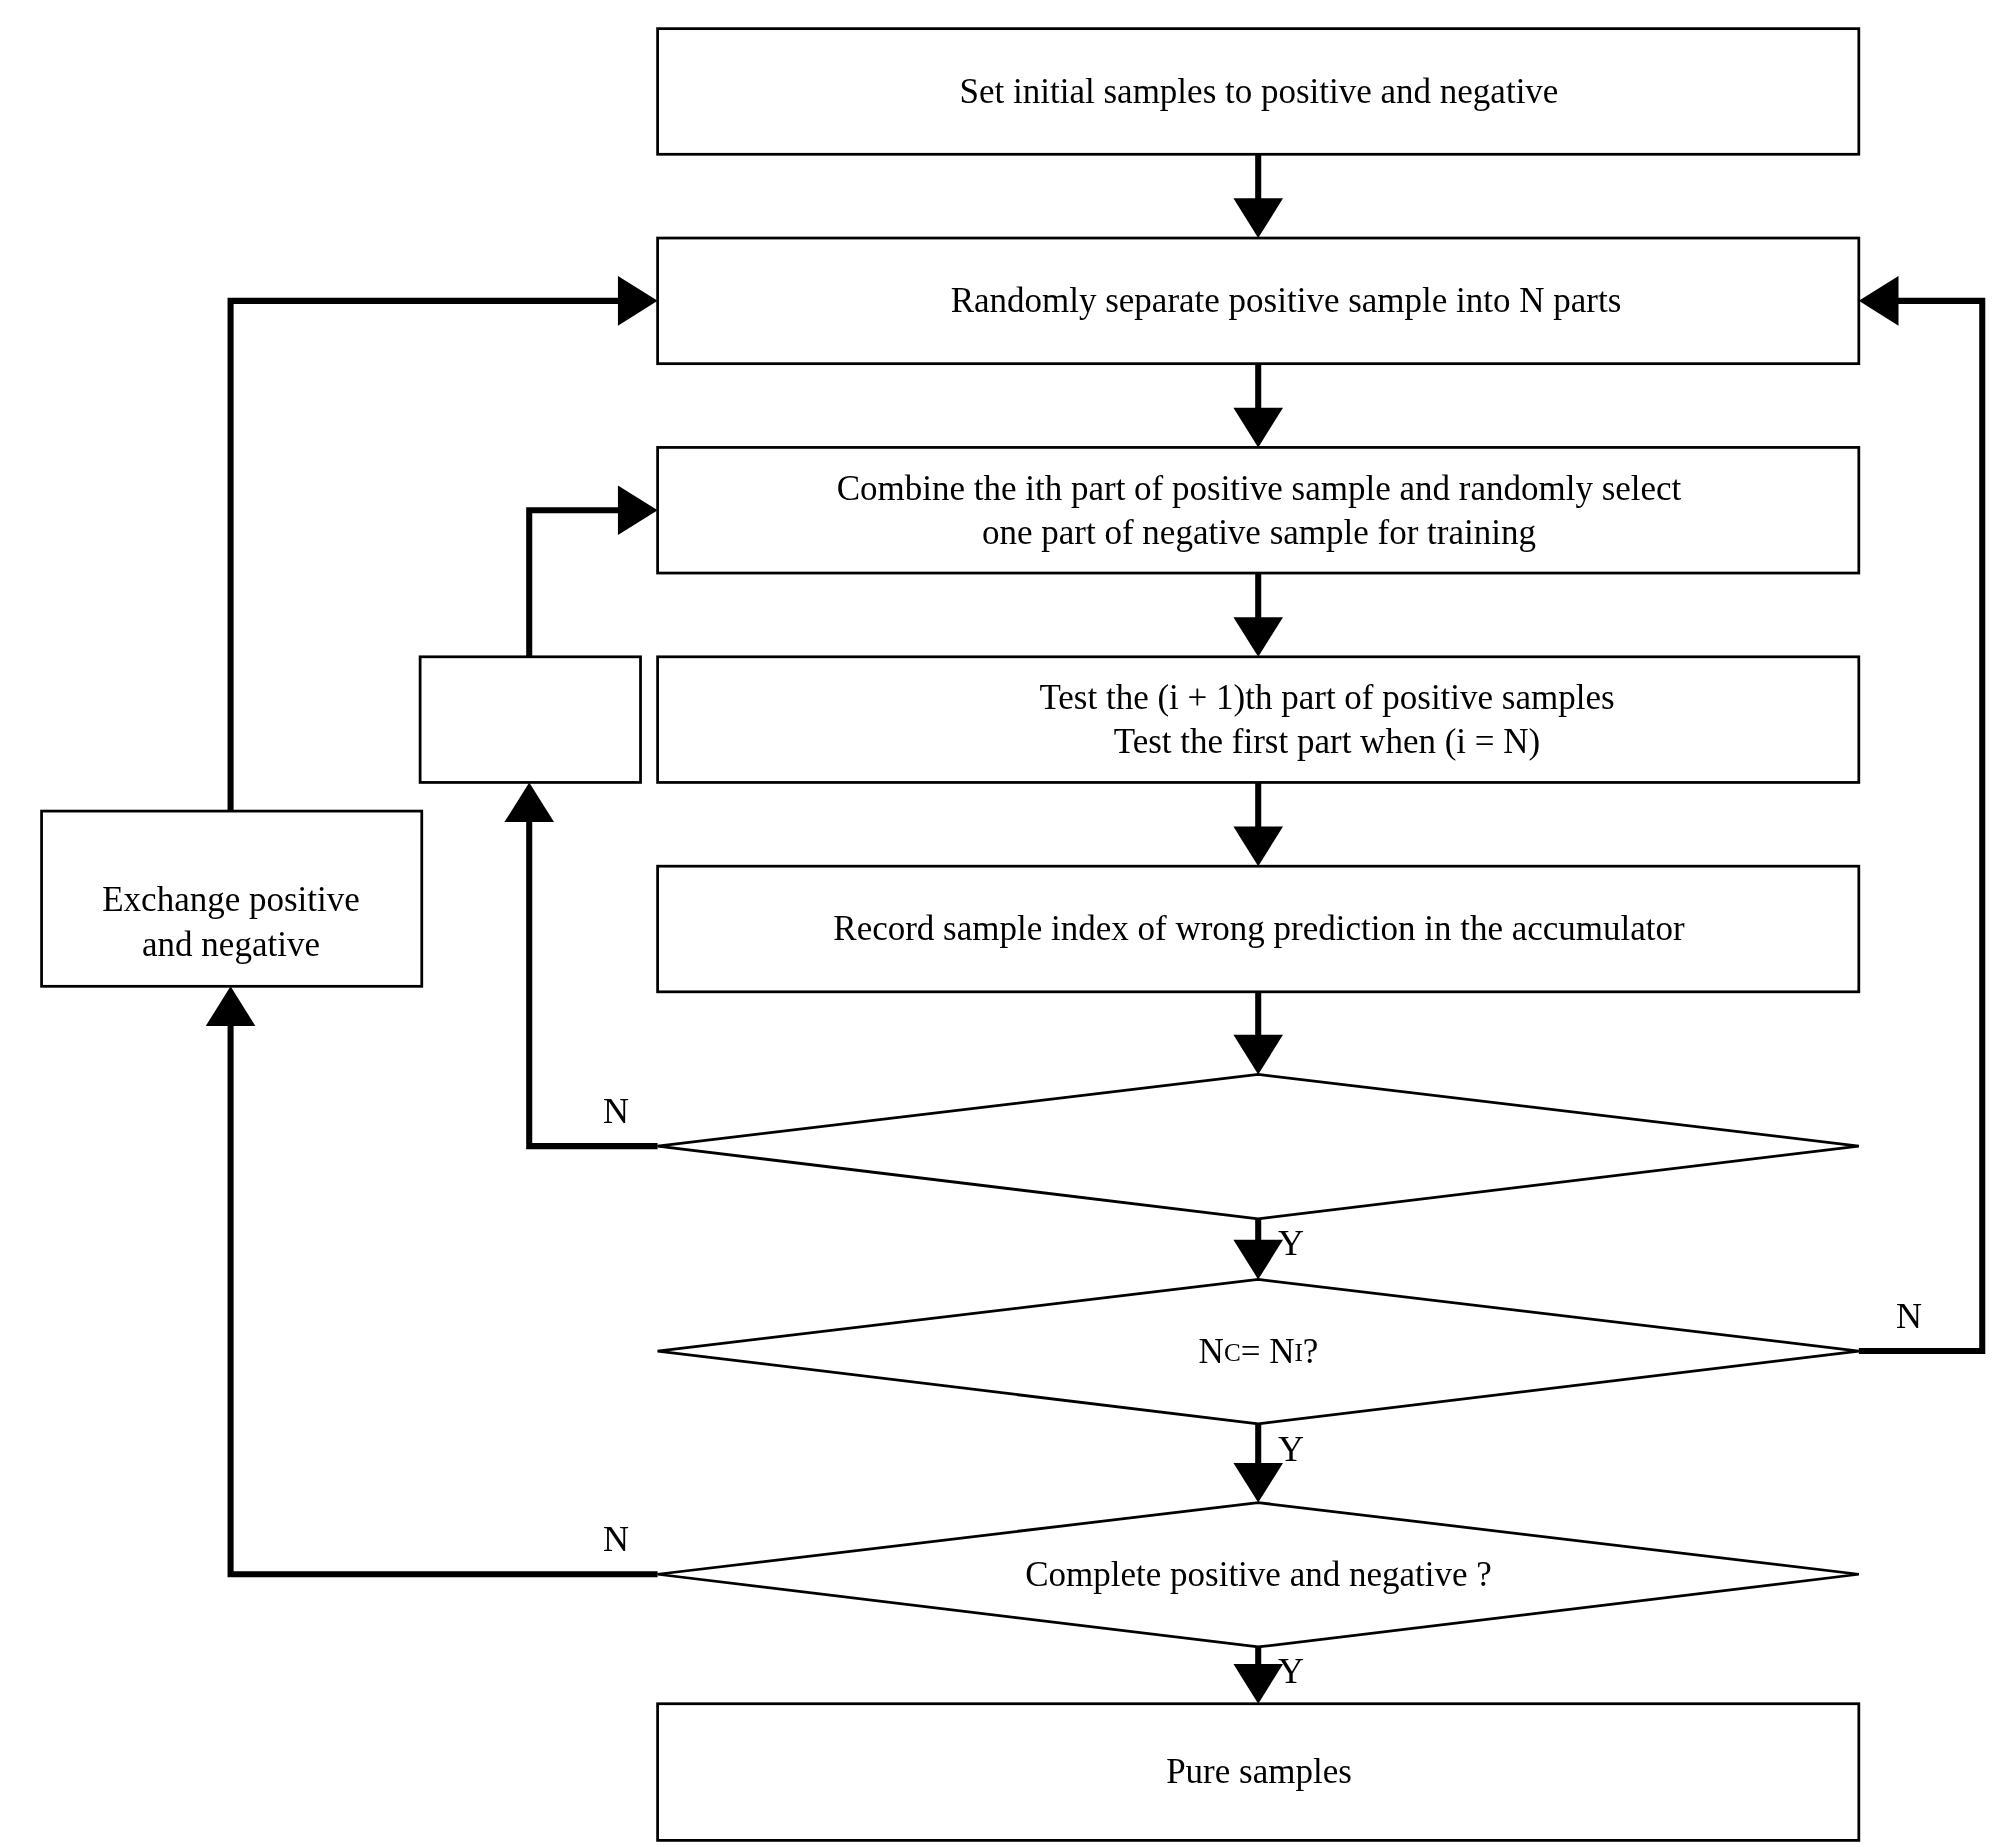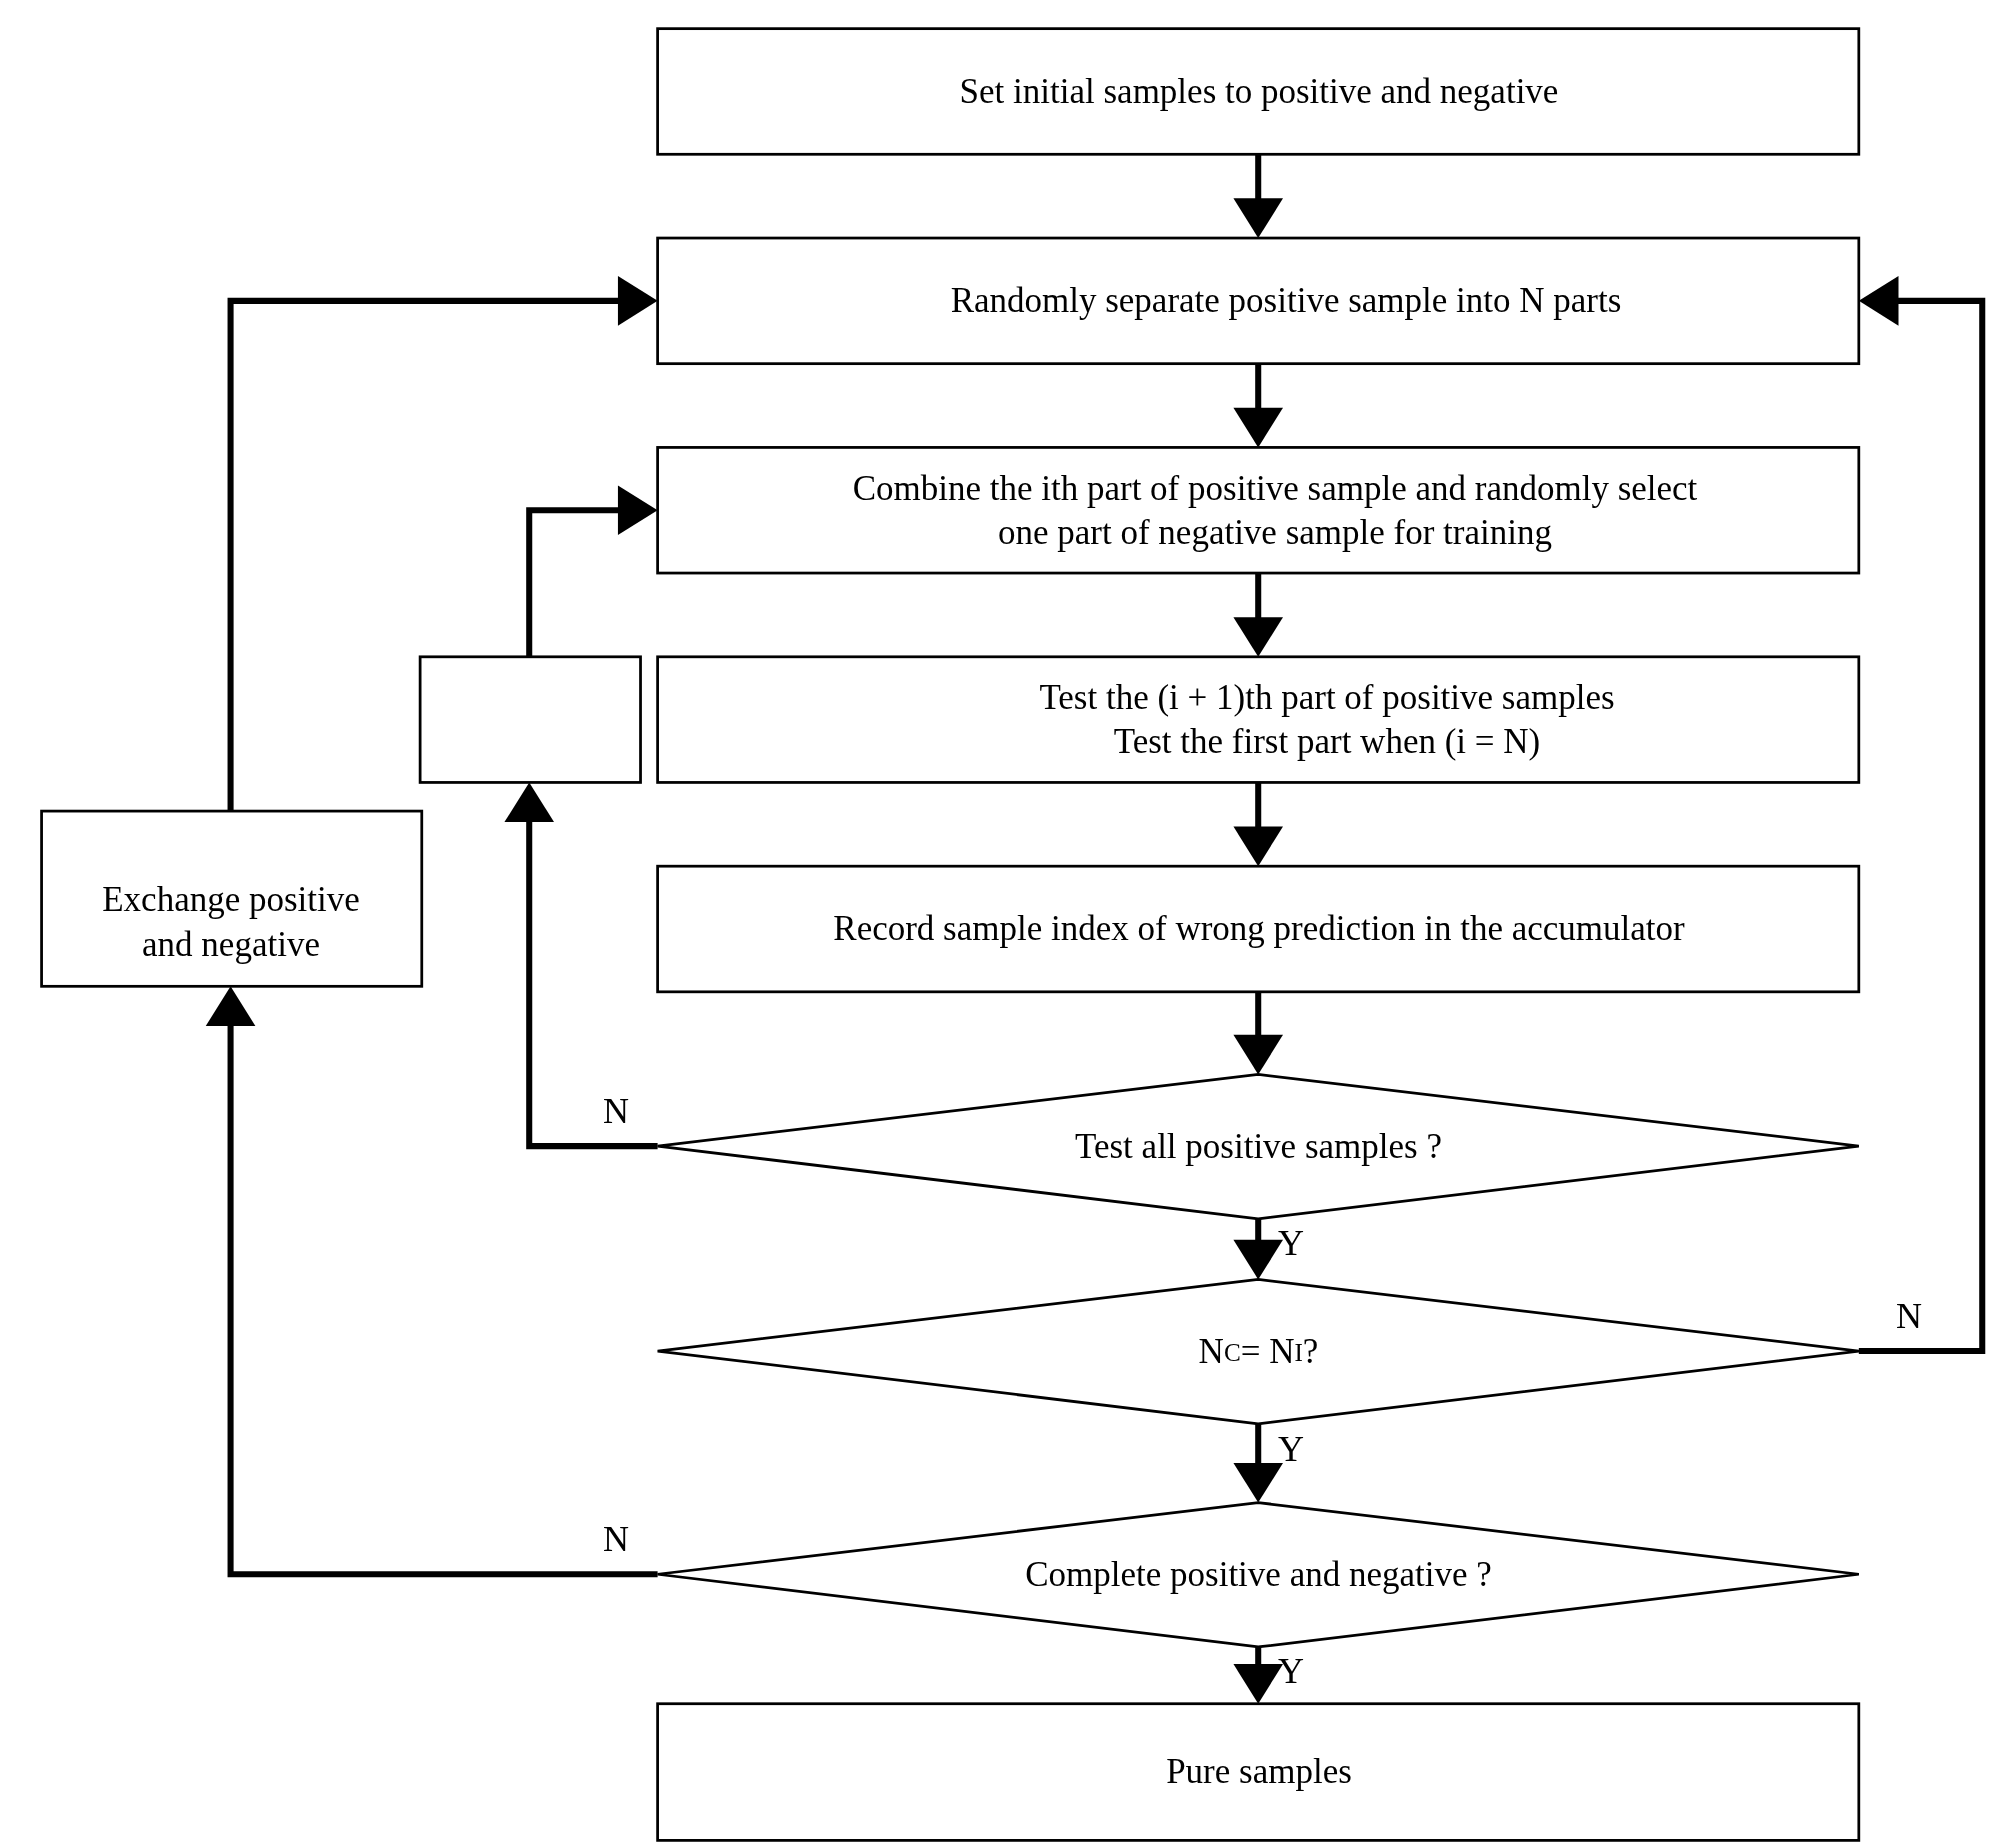--- a/index.html
+++ b/index.html
@@ -136,33 +136,32 @@
 
     <path class="conn" d="M3373,2452 L3597,2452 L3597,546 L3442,546"></path>
     <polygon class="arrow-head" points="3373,546 3445,501 3445,591"></polygon>
 
   </svg>
 
   <div class="node-text" style="left:658px; top:29px; width:1202px; height:126px;">Set initial samples to positive and negative</div>
 
   <div class="node-text" style="left:658px; top:238px; width:1256px; height:126px;">Randomly separate positive sample into N parts</div>
 
-  <div class="node-text" style="left:658px; top:448px; width:1202px; height:126px;padding-left:16px;">Combine the ith part of positive sample and randomly select
+  <div class="node-text" style="left:658px; top:448px; width:1202px; height:126px;">Combine the ith part of positive sample and randomly select
 one part of negative sample for training</div>
 
   <div class="node-text" style="left:688px; top:657px; width:1202px; height:126px;padding-left:38px;">Test the (i + 1)th part of positive samples
 Test the first part when (i  = N)</div>
 
   <div class="node-text" style="left:658px; top:866px; width:1202px; height:126px;">Record sample index of wrong prediction in the accumulator</div>
 
 
   <div class="node-text" style="left:41px; top:811px; width:380px; height:223px;">Exchange positive
 and negative</div>
 
-  <div class="node-text" style="left:768px; top:1095px; width:981px; height:105px;">Test all positive samples ?</div>
 
   <div class="node-text" style="left:768px; top:1300px; width:981px; height:105px;">
     <span>N</span><span class="sub">C</span><span> = N</span><span class="sub">I</span><span> ?</span>
   </div>
 
   <div class="node-text" style="left:768px; top:1523px; width:981px; height:105px;">Complete positive and negative ?</div>
 
   <div class="node-text" style="left:658px; top:1704px; width:1202px; height:137px;">Pure samples</div>
 
   <div class="edge-label" style="left:603px; top:1093px;">N</div>

